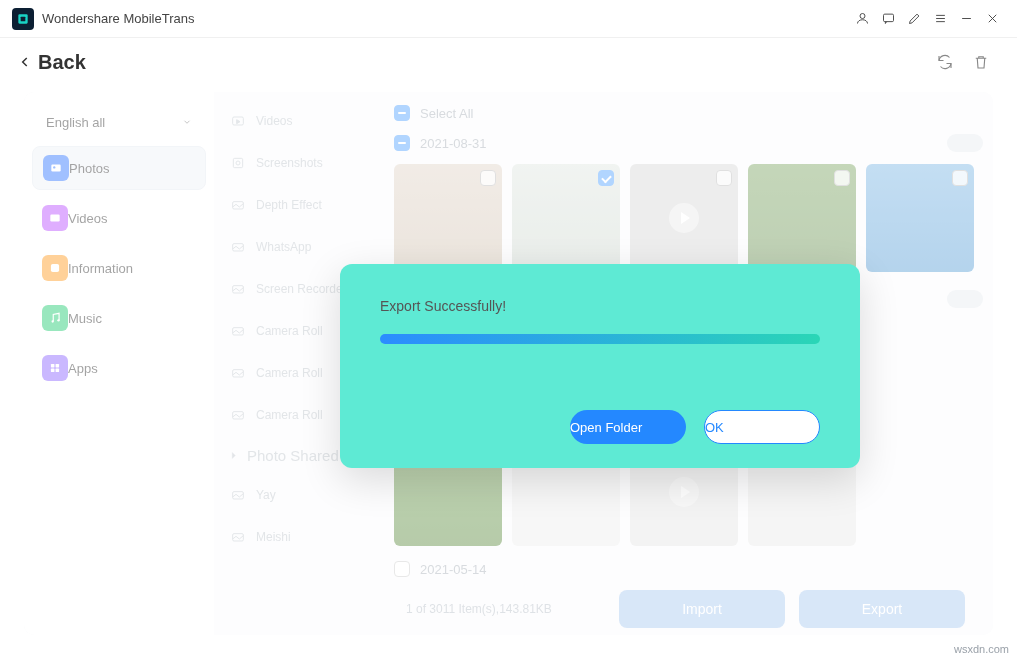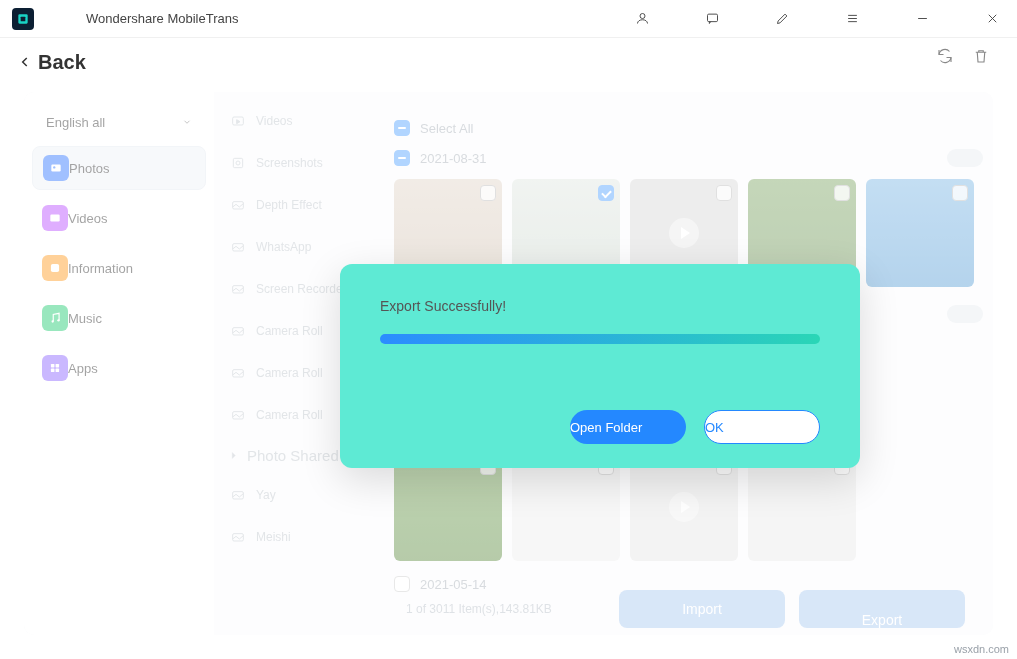--- a/index.html
+++ b/index.html
@@ -1,26 +1,26 @@
 <!DOCTYPE html>
 <html><head>
 <meta charset="utf-8">
 <style>
 * { box-sizing: border-box; margin: 0; padding: 0; font-family: -apple-system, "Segoe UI", Arial, sans-serif; }
 body { width: 1017px; height: 659px; background: #fff; overflow: hidden; position: relative; }
 
-.titlebar { height: 38px; display: flex; align-items: center; padding: 0 12px; border-bottom: 1px solid #f0f0f0; gap: 44px; }
+.titlebar { height: 38px; display: flex; align-items: center; padding: 0 12px; border-bottom: 1px solid #f0f0f0; }
 .logo { width: 22px; height: 22px; border-radius: 4px; background: #0c1f33; display: flex; align-items: center; justify-content: center; margin-right: 8px; }
 .logo svg { width: 14px; height: 14px; }
 .app-title { font-size: 13px; color: #444; font-weight: 500; }
 .title-spacer { flex: 1; }
 .title-icon { width: 26px; height: 26px; display: flex; align-items: center; justify-content: center; color: #555; cursor: pointer; }
 .title-icon svg { width: 15px; height: 15px; stroke: #444; fill: none; stroke-width: 1.5; }
 
-.backbar { height: 48px; display: flex; padding: 0 18px; }
+.backbar { height: 48px; display: flex; align-items: center; padding: 0 18px; }
 .back-btn { display: flex; align-items: center; gap: 6px; font-size: 20px; font-weight: 700; color: #333; cursor: pointer; }
 .back-btn svg { width: 14px; height: 14px; stroke: #333; stroke-width: 2.5; fill: none; }
 .back-spacer { flex: 1; }
 .tool-icon { width: 36px; height: 36px; display: flex; align-items: center; justify-content: center; cursor: pointer; }
 .tool-icon svg { width: 18px; height: 18px; stroke: #888; fill: none; stroke-width: 1.5; }
 
 .workspace { position: absolute; top: 92px; left: 24px; right: 24px; bottom: 24px; background: #fafbfc; border-radius: 10px; display: flex; overflow: hidden; }
 
 .ws-col1 { width: 190px; background: #fff; border-radius: 10px 0 0 10px; padding: 12px 8px; }
 .lang-sel { height: 36px; display: flex; align-items: center; justify-content: space-between; padding: 0 14px; font-size: 13px; color: #333; font-weight: 500; cursor: pointer; }
@@ -31,21 +31,21 @@
 .cat-icon svg { width: 14px; height: 14px; fill: #fff; }
 .c-photos{background:#2e73ff}.c-videos{background:#b94cff}.c-info{background:#ff9a1e}.c-music{background:#1ecb6f}.c-apps{background:#8a63ff}
 
 .ws-col2 { width: 180px; padding: 8px 0; }
 .alb-item { height: 42px; display: flex; align-items: center; gap: 10px; padding: 0 16px; color: #bfc5cc; font-size: 12px; cursor: pointer; }
 .alb-item svg { width: 16px; height: 16px; stroke: #c3c9d0; fill: none; stroke-width: 1.5; flex-shrink: 0; }
 .alb-icon-fill svg { fill: #c3c9d0; stroke: none; }
 .alb-header { height: 38px; display: flex; align-items: center; gap: 8px; padding: 0 16px; color: #bfc5cc; font-size: 15px; }
 
 .ws-col3 { flex: 1; padding: 8px 10px 0 0; position: relative; }
-.sel-row { height: 26px; display: flex; align-items: center; gap: 10px; margin-top: 15px; }
+.sel-row { height: 26px; display: flex; align-items: center; gap: 10px; }
 .cb { width: 16px; height: 16px; border-radius: 4px; border: 1.5px solid #ccc; background: #fff; flex-shrink: 0; }
 .cb.partial { background: #52a2ff; border-color: #52a2ff; position: relative; }
 .cb.partial::after { content: ""; position: absolute; left: 3px; right: 3px; top: 6px; height: 2px; background: #fff; border-radius: 1px; }
 .sel-label { font-size: 13px; color: #a8afb8; font-weight: 500; }
 .sel-count { margin-left: auto; width: 36px; height: 18px; border-radius: 9px; background: #e6eaef; }
 
 .thumbs { display: flex; gap: 10px; margin-top: 8px; }
 .thumb { width: 108px; height: 108px; border-radius: 6px; position: relative; overflow: hidden; }
 .thumb .tcb { position: absolute; top: 6px; right: 6px; width: 16px; height: 16px; border-radius: 4px; border: 1.5px solid #bbb; background: rgba(255,255,255,.8); }
 .thumb .tcb.checked { background: #52a2ff; border-color: #52a2ff; }
@@ -55,21 +55,21 @@
 
 
 .t1{background:linear-gradient(#e0d4c8,#d4c5b4)}.t2{background:linear-gradient(#dfe6e0,#cfd8d0)}.t3{background:#d8d8d8}.t4{background:linear-gradient(#7ea665,#6e9558)}.t5{background:linear-gradient(#7cb6e4,#5a9fd6)}
 .t6{background:#e8e8e8}.t7{background:#ececec}.t8{background:linear-gradient(#6fa050,#5e8c42)}.t9{background:#ededed}.t10{background:#e4e4e4}.t11{background:#e9e9e9}
 
 .bottom-bar { position: absolute; left: 0; right: 16px; bottom: 0; height: 52px; display: flex; align-items: center; padding: 0 12px; gap: 14px; }
 .status-text { font-size: 12px; color: #b7bec7; }
 .bb-spacer { flex: 1; }
 .big-btn { width: 166px; height: 38px; border-radius: 8px; display: flex; align-items: center; justify-content: center; font-size: 14px; color: #fff; cursor: pointer; }
 .btn-import { background: #a9c9ef; }
-.btn-export { background: #a9c9ef; align-items: flex-end; }
+.btn-export { background: #a9c9ef; }
 
 .dim { position: absolute; inset: 0; background: rgba(255,255,255,.55); }
 
 .modal { position: absolute; left: 340px; top: 264px; width: 520px; height: 204px; background: #5eead4; border-radius: 12px; box-shadow: 0 12px 40px rgba(0,0,0,.14); padding: 34px 40px 24px 40px; display: flex; flex-direction: column; }
 .modal-title { font-size: 14px; color: #555; font-weight: 500; }
 .progress { margin-top: 20px; height: 10px; border-radius: 5px; background: linear-gradient(90deg,#2b8cff 0%,#2ad6b6 100%); }
 .modal-spacer { flex: 1; }
 .modal-actions { display: flex; gap: 18px; justify-content: flex-end; }
 .m-btn { width: 116px; height: 34px; border-radius: 17px; display: flex; align-items: center; justify-content: flex-start; font-size: 13px; font-weight: 500; cursor: pointer; }
 .m-primary { background: #2488ff; color: #fff; }

